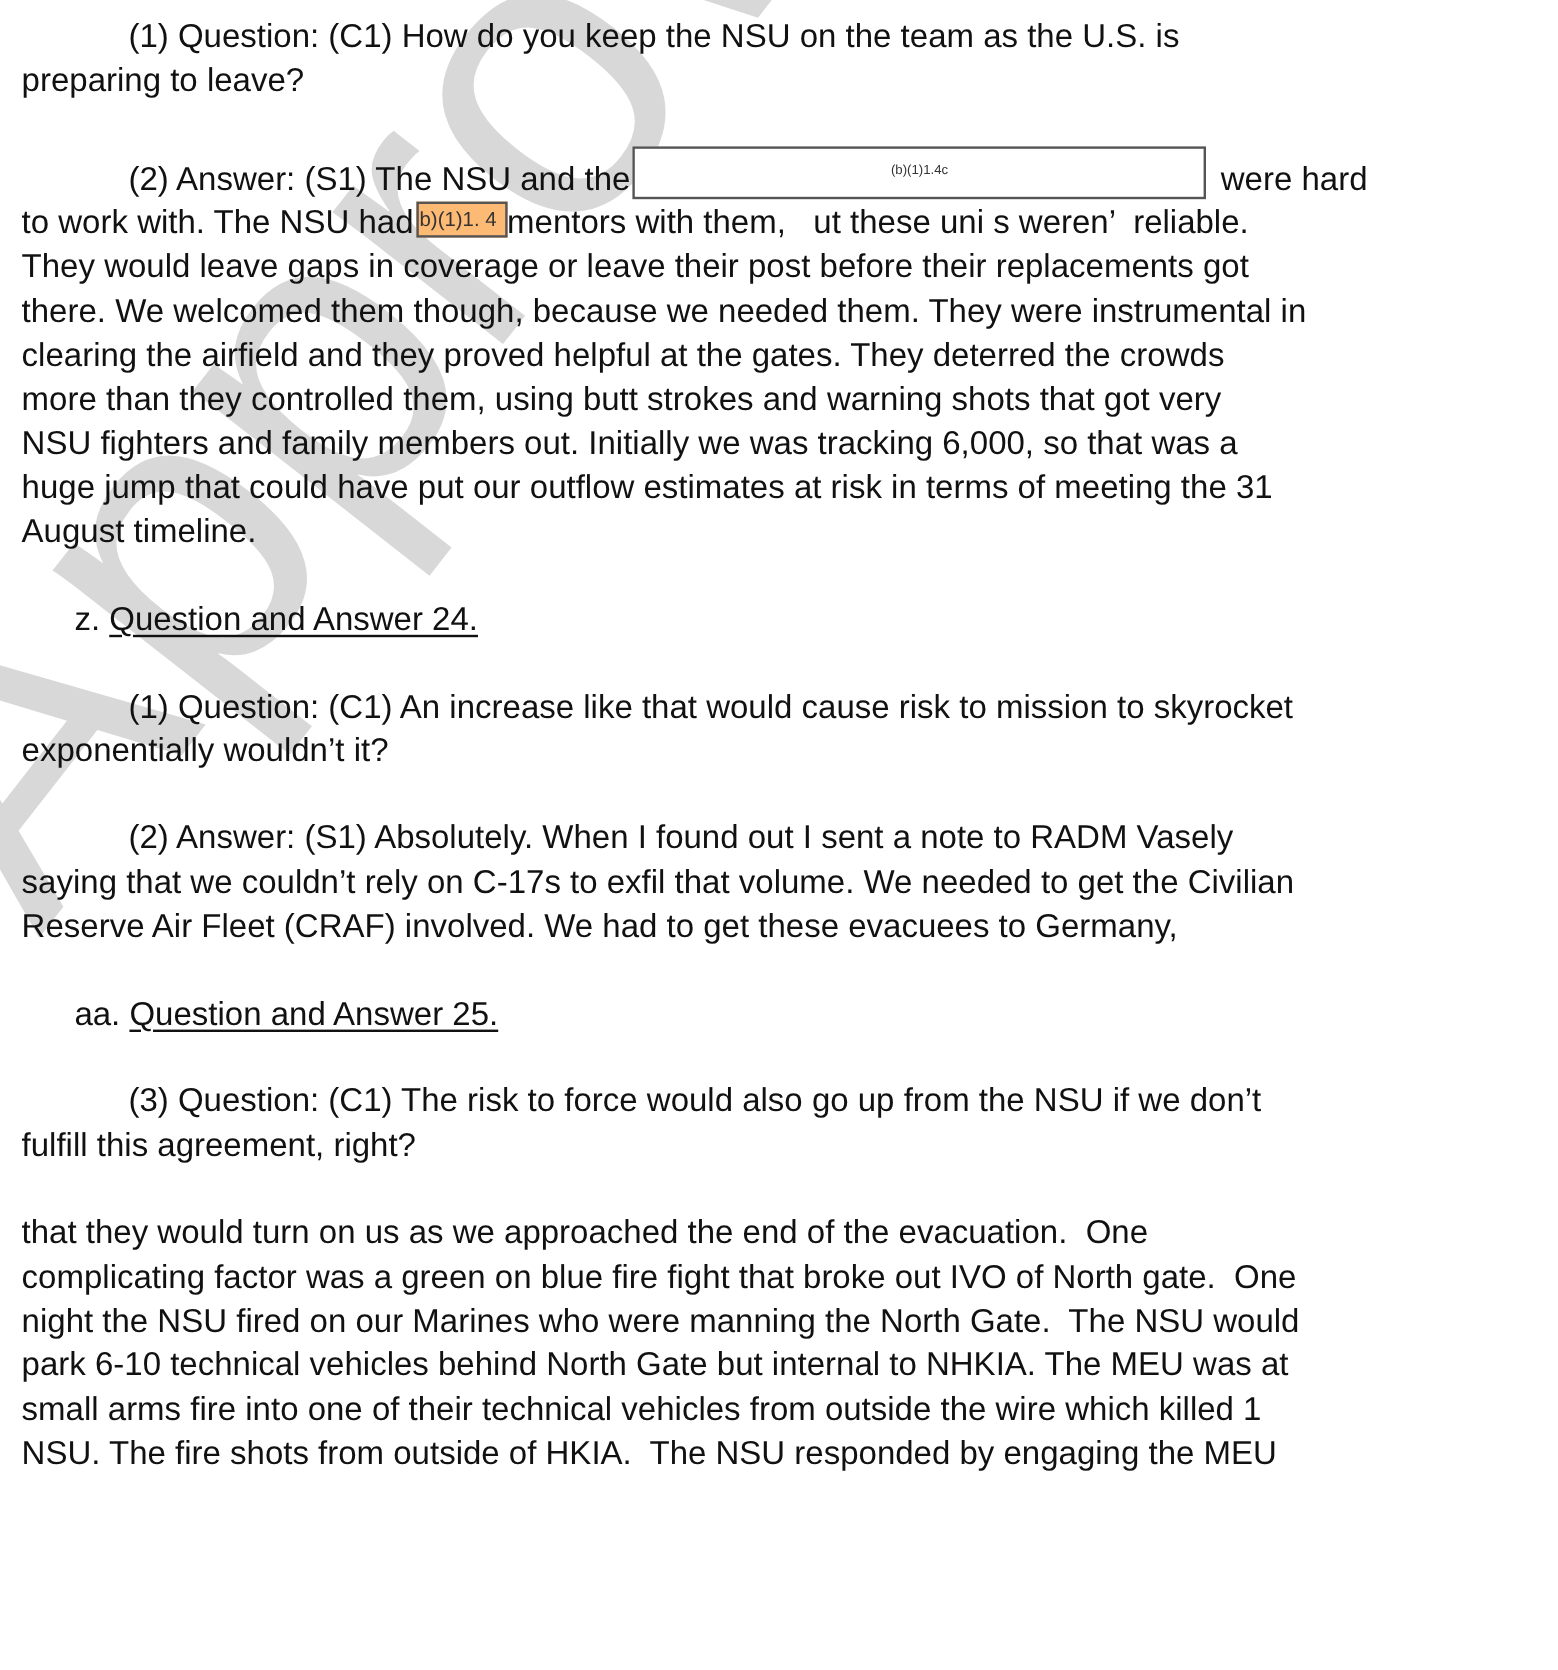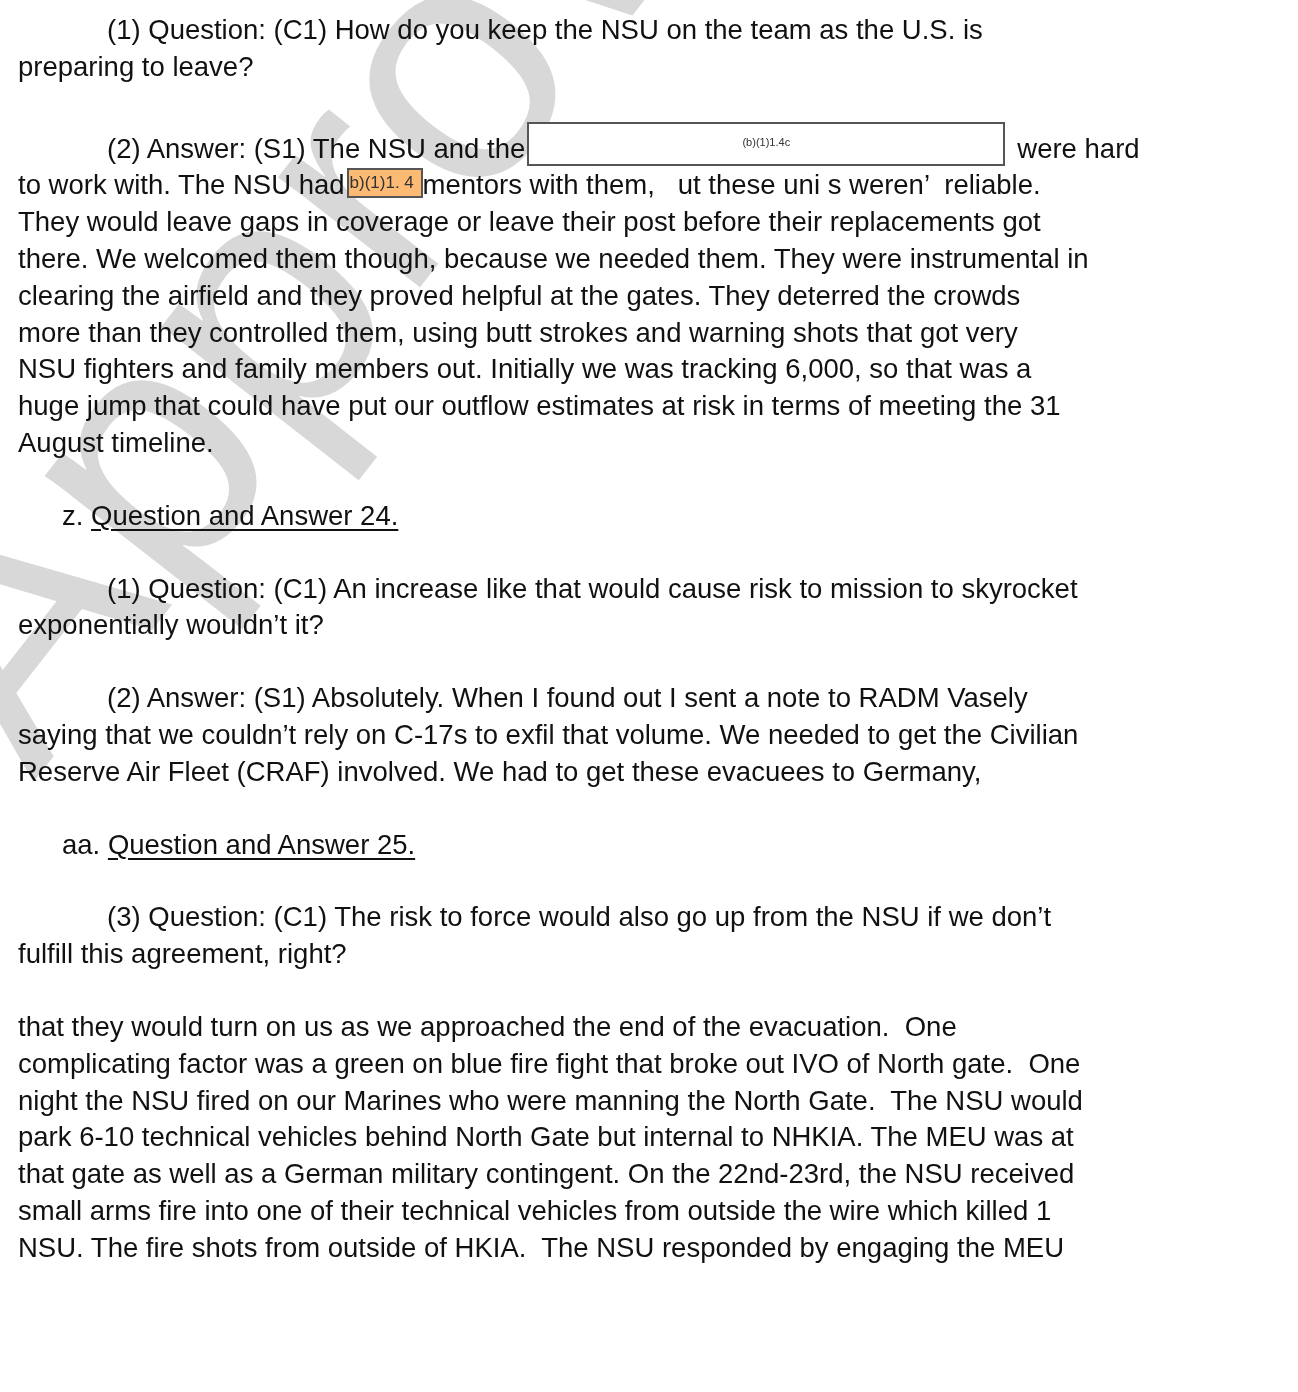--- a/index.html
+++ b/index.html
@@ -158,18 +158,17 @@
     <span class="line">fulfill this agreement, right?</span>
   </div>
 
   <div class="gap-m"></div>
 
   <div class="para">
     <span class="line">that they would turn on us as we approached the end of the evacuation.  One</span>
     <span class="line">complicating factor was a green on blue fire fight that broke out IVO of North gate.  One</span>
     <span class="line">night the NSU fired on our Marines who were manning the North Gate.  The NSU would</span>
     <span class="line">park 6-10 technical vehicles behind North Gate but internal to NHKIA. The MEU was at</span>
-    <span class="line">that gate as well as a German military contingent. On the 22nd-23rd, the NSU received</span>
     <span class="line">small arms fire into one of their technical vehicles from outside the wire which killed 1</span>
     <span class="line">NSU. The fire shots from outside of HKIA.  The NSU responded by engaging the MEU</span>
   </div>
 
 </div>
 
 </body></html>

